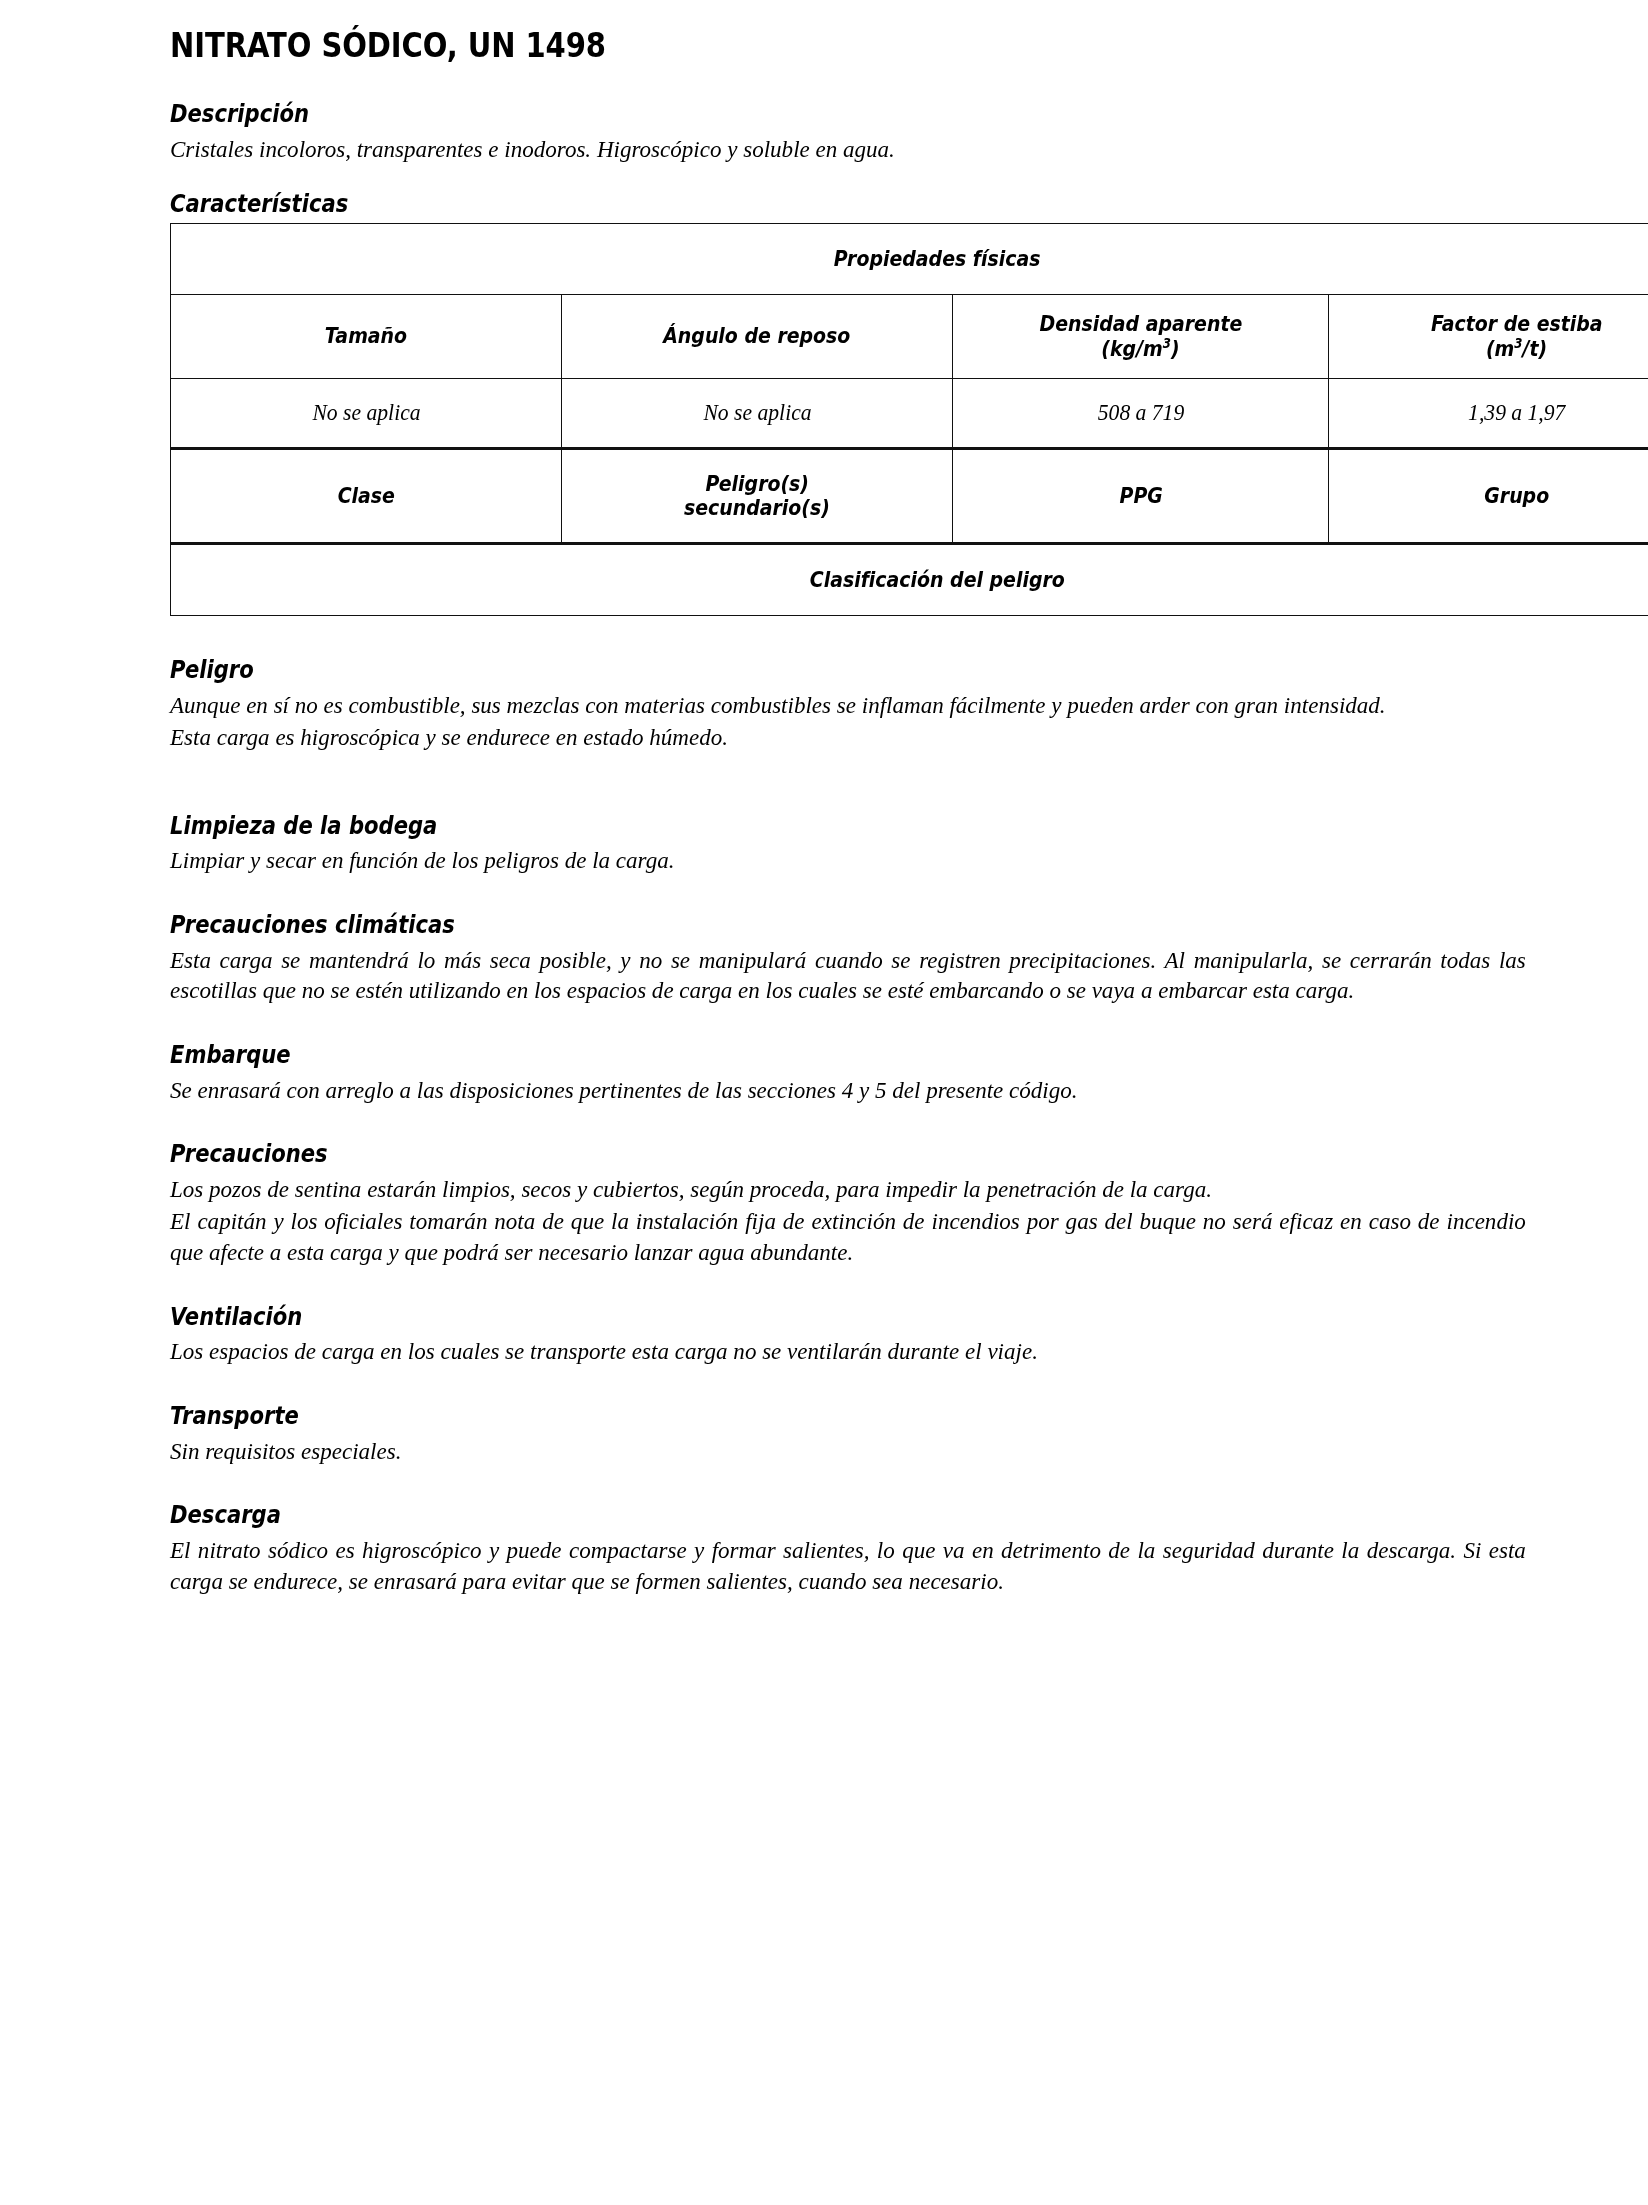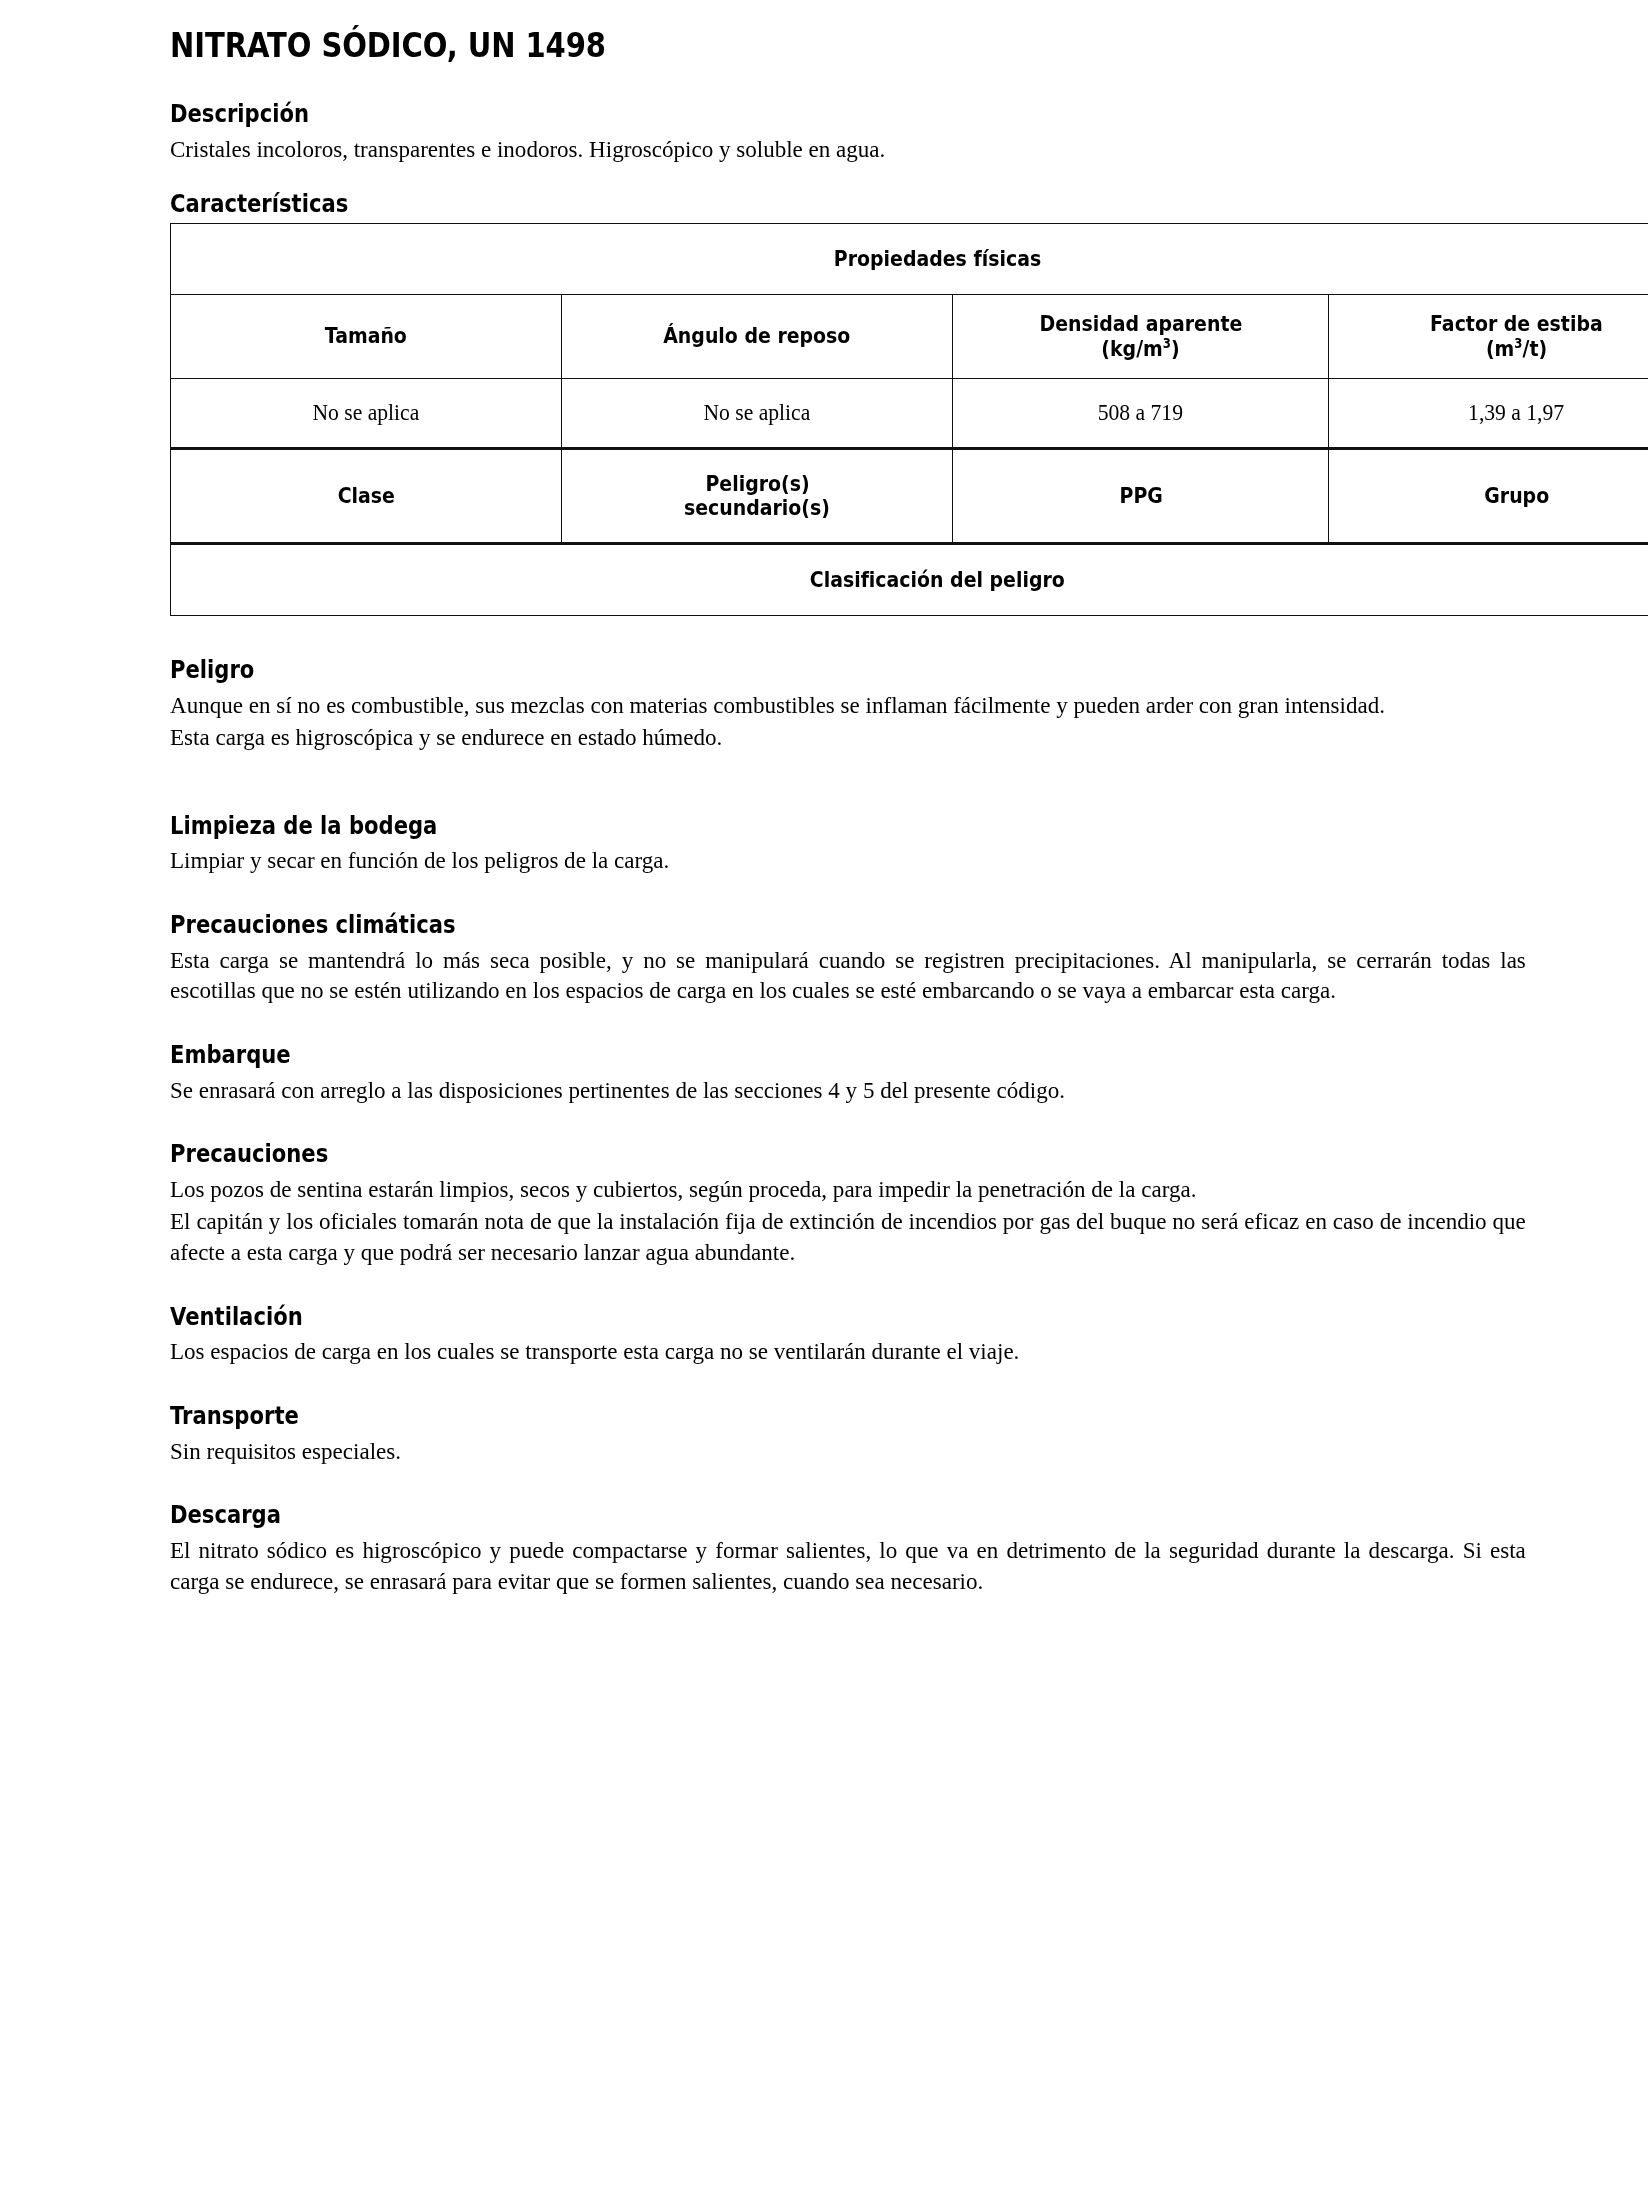--- a/index.html
+++ b/index.html
@@ -28,20 +28,21 @@
     font-weight: 700;
     font-size: 33px;
     letter-spacing: -0.1px;
     line-height: 1.15;
     margin: 0 0 35px 0;
     transform: scaleX(0.88);
     transform-origin: left center;
   }
   .section {
     margin: 0 0 11px 0;
+    font-style: italic;
   }
   .section-heading {
     font-family: "DejaVu Sans", sans-serif;
     font-weight: 700;
     font-size: 24px;
     line-height: 1.2;
     margin: 0 0 4.8px 0;
     transform: scaleX(0.88);
     transform-origin: left center;
   }

